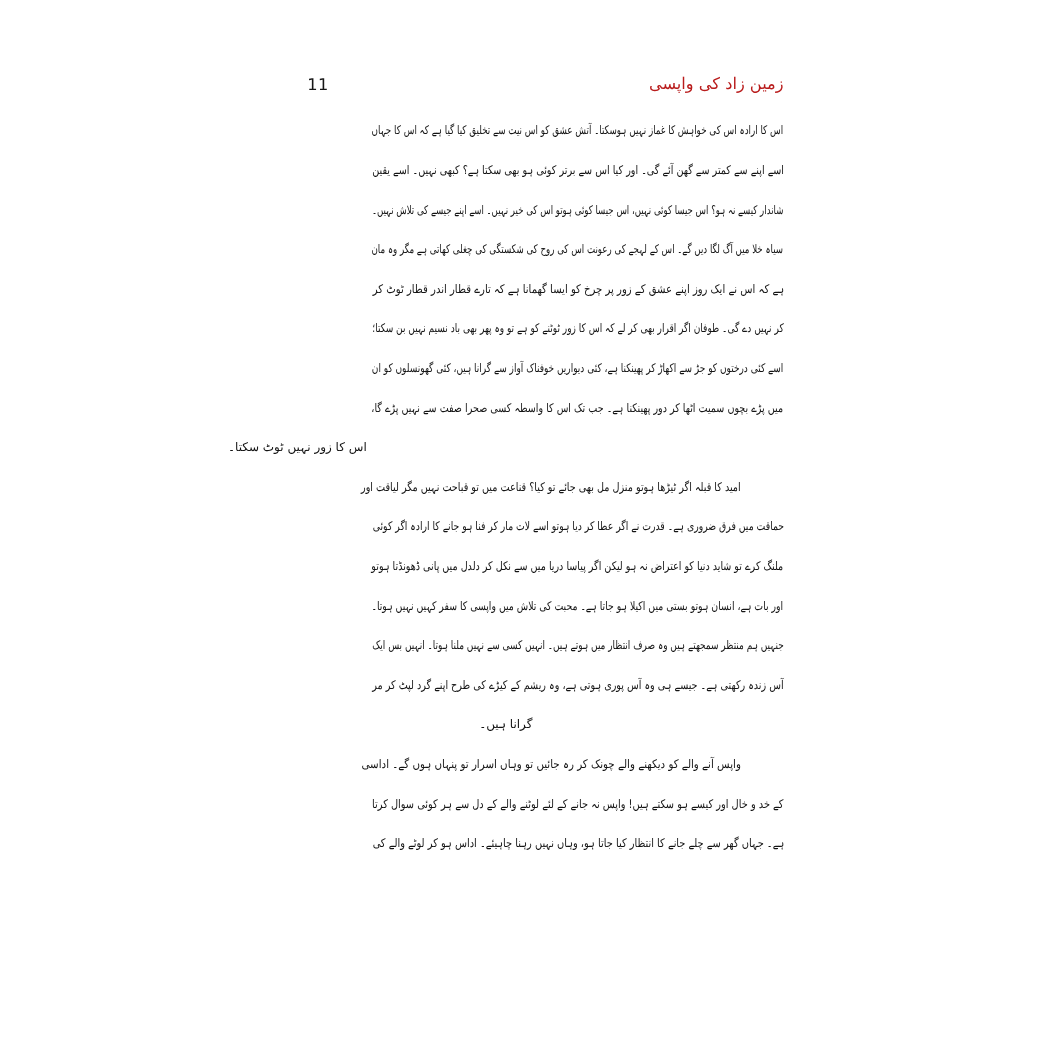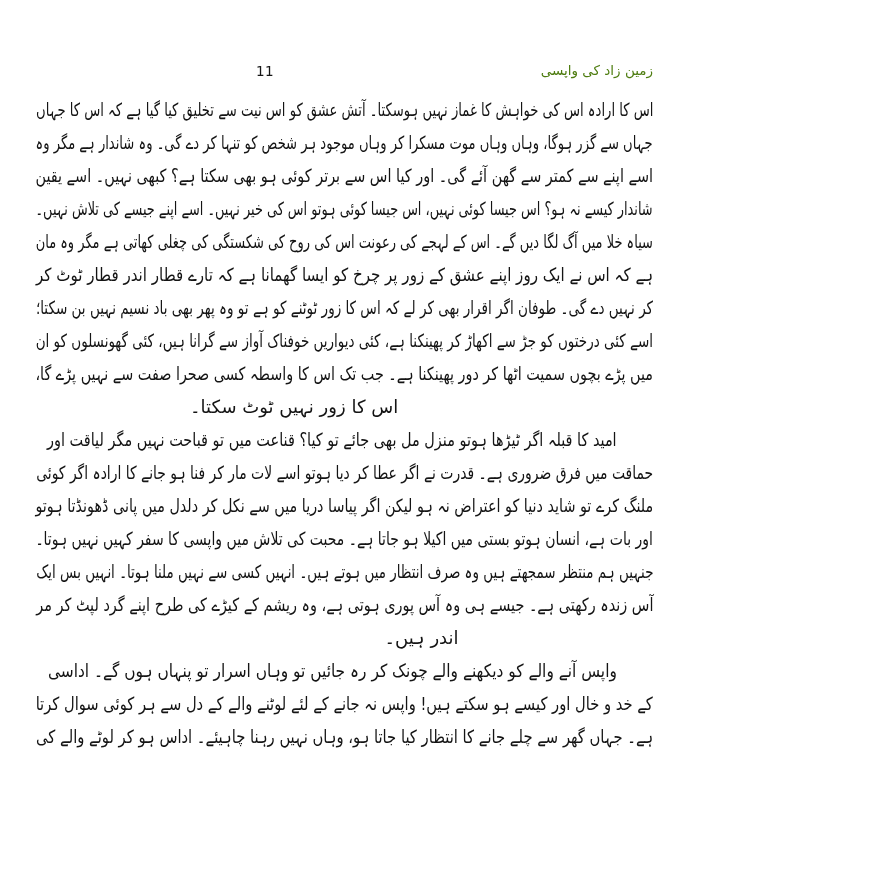--- a/index.html
+++ b/index.html
@@ -37,36 +37,36 @@
     font-size: 13.5px;
     letter-spacing: 0.5px;
     color: #161616;
   }
   .header-title {
     position: absolute;
     right: 0;
     top: 2px;
     direction: rtl;
     font-size: 13.5px;
-    color: #4d7c0f;
+    color: #b91c1c;
     white-space: nowrap;
   }
   .body-text {
     position: absolute;
     top: 93px;
     left: 0;
     width: 463px;
   }
   .para { margin: 0; padding: 0; }
   .line {
     direction: rtl;
     width: 463px;
     height: 33px;
     line-height: 33px;
-    font-size: 18px;
+    font-size: 10px;
     white-space: nowrap;
     overflow: visible;
     text-align: right;
   }
   .line .t {
     display: inline-block;
     white-space: nowrap;
     transform-origin: right center;
   }
   .line.indent { padding-right: 36px; width: 427px; text-decoration: underline; }
@@ -83,39 +83,38 @@
 
     <div class="running-header">
       <span class="page-number">11</span>
       <span class="header-title">زمین زاد کی واپسی</span>
     </div>
 
     <div class="body-text">
 
       <div class="para">
         <div class="line jfull"><span class="t" style="transform: scaleX(0.730284);">اس کا ارادہ اس کی خواہش کا غماز نہیں ہوسکتا۔ آتش عشق کو اس نیت سے تخلیق کیا گیا ہے کہ اس کا جہاں</span></div>
-        <div class="line jfull"><span class="t" style="transform: scaleX(0.727987);">جہاں سے گزر ہوگا، وہاں وہاں موت مسکرا کر وہاں موجود ہر شخص کو تنہا کر دے گی۔ وہ شاندار ہے مگر وہ</span></div>
         <div class="line jfull"><span class="t" style="transform: scaleX(0.801038);">اسے اپنے سے کمتر سے گھن آئے گی۔ اور کیا اس سے برتر کوئی ہو بھی سکتا ہے؟ کبھی نہیں۔ اسے یقین</span></div>
         <div class="line jfull"><span class="t" style="transform: scaleX(0.714506);">شاندار کیسے نہ ہو؟ اس جیسا کوئی نہیں، اس جیسا کوئی ہوتو اس کی خیر نہیں۔ اسے اپنے جیسے کی تلاش نہیں۔</span></div>
         <div class="line jfull"><span class="t" style="transform: scaleX(0.721184);">سیاہ خلا میں آگ لگا دیں گے۔ اس کے لہجے کی رعونت اس کی روح کی شکستگی کی چغلی کھاتی ہے مگر وہ مان</span></div>
         <div class="line jfull"><span class="t" style="transform: scaleX(0.837251);">ہے کہ اس نے ایک روز اپنے عشق کے زور پر چرخ کو ایسا گھمانا ہے کہ تارے قطار اندر قطار ٹوٹ کر</span></div>
         <div class="line jfull"><span class="t" style="transform: scaleX(0.751623);">کر نہیں دے گی۔ طوفان اگر اقرار بھی کر لے کہ اس کا زور ٹوٹنے کو ہے تو وہ پھر بھی باد نسیم نہیں بن سکتا؛</span></div>
         <div class="line jfull"><span class="t" style="transform: scaleX(0.749191);">اسے کئی درختوں کو جڑ سے اکھاڑ کر پھینکنا ہے، کئی دیواریں خوفناک آواز سے گرانا ہیں، کئی گھونسلوں کو ان</span></div>
         <div class="line jfull"><span class="t" style="transform: scaleX(0.796902);">میں پڑے بچوں سمیت اٹھا کر دور پھینکنا ہے۔ جب تک اس کا واسطہ کسی صحرا صفت سے نہیں پڑے گا،</span></div>
         <div class="line jleft"><span class="t">اس کا زور نہیں ٹوٹ سکتا۔</span></div>
       </div>
 
       <div class="para">
         <div class="line jfull indent"><span class="t" style="transform: scaleX(0.802632);">امید کا قبلہ اگر ٹیڑھا ہوتو منزل مل بھی جائے تو کیا؟ قناعت میں تو قباحت نہیں مگر لیاقت اور</span></div>
         <div class="line jfull"><span class="t" style="transform: scaleX(0.772955);">حماقت میں فرق ضروری ہے۔ قدرت نے اگر عطا کر دیا ہوتو اسے لات مار کر فنا ہو جانے کا ارادہ اگر کوئی</span></div>
         <div class="line jfull"><span class="t" style="transform: scaleX(0.796902);">ملنگ کرے تو شاید دنیا کو اعتراض نہ ہو لیکن اگر پیاسا دریا میں سے نکل کر دلدل میں پانی ڈھونڈتا ہوتو</span></div>
         <div class="line jfull"><span class="t" style="transform: scaleX(0.776846);">اور بات ہے، انسان ہوتو بستی میں اکیلا ہو جاتا ہے۔ محبت کی تلاش میں واپسی کا سفر کہیں نہیں ہوتا۔</span></div>
         <div class="line jfull"><span class="t" style="transform: scaleX(0.746774);">جنہیں ہم منتظر سمجھتے ہیں وہ صرف انتظار میں ہوتے ہیں۔ انہیں کسی سے نہیں ملنا ہوتا۔ انہیں بس ایک</span></div>
         <div class="line jfull"><span class="t" style="transform: scaleX(0.801038);">آس زندہ رکھتی ہے۔ جیسے ہی وہ آس پوری ہوتی ہے، وہ ریشم کے کیڑے کی طرح اپنے گرد لپٹ کر مر</span></div>
-        <div class="line jcenter"><span class="t">اندر ہیں۔</span></div>
+        <div class="line jcenter"><span class="t">گرانا ہیں۔</span></div>
       </div>
 
       <div class="para">
         <div class="line jfull indent"><span class="t" style="transform: scaleX(0.855711);">واپس آنے والے کو دیکھنے والے چونک کر رہ جائیں تو وہاں اسرار تو پنہاں ہوں گے۔ اداسی</span></div>
         <div class="line jfull"><span class="t" style="transform: scaleX(0.816578);">کے خد و خال اور کیسے ہو سکتے ہیں! واپس نہ جانے کے لئے لوٹنے والے کے دل سے ہر کوئی سوال کرتا</span></div>
         <div class="line jfull"><span class="t" style="transform: scaleX(0.819469);">ہے۔ جہاں گھر سے چلے جانے کا انتظار کیا جاتا ہو، وہاں نہیں رہنا چاہیئے۔ اداس ہو کر لوٹے والے کی</span></div>
       </div>
 
     </div>
   </div>

